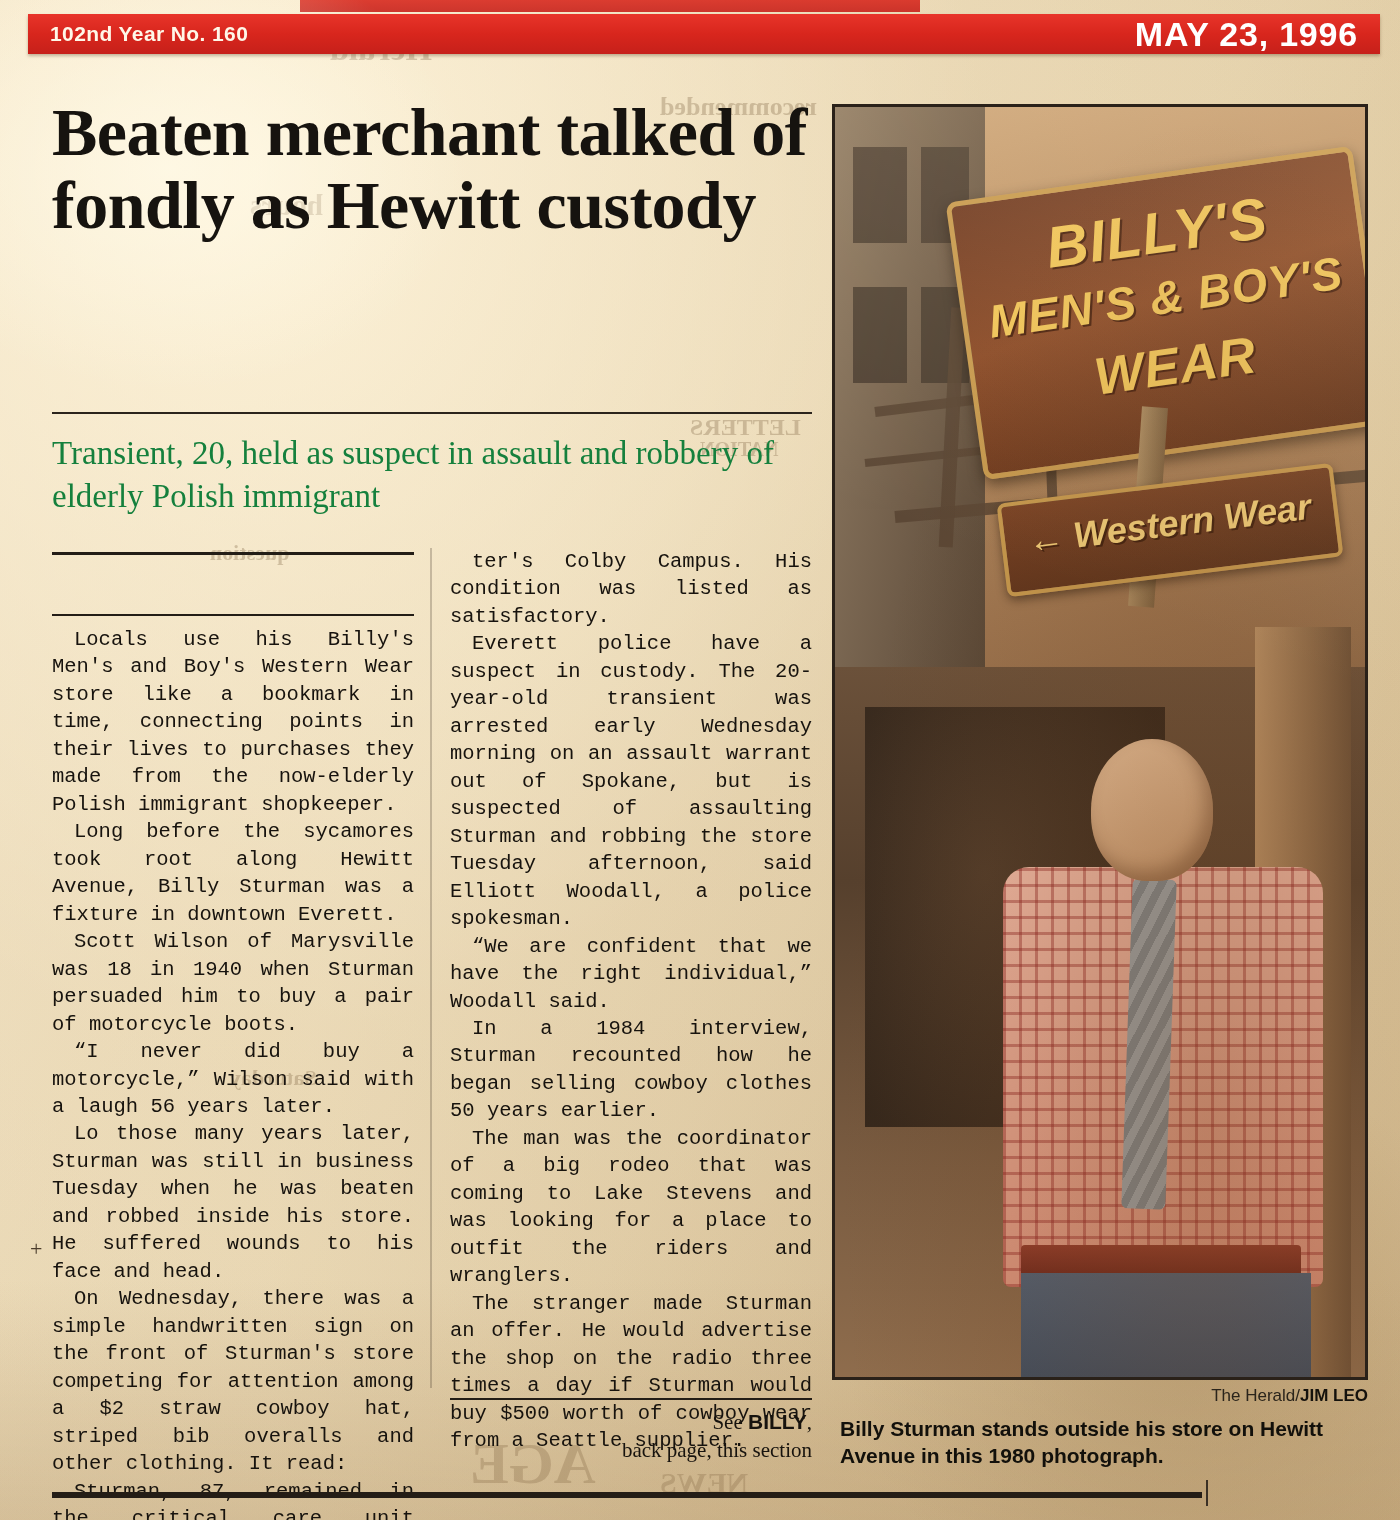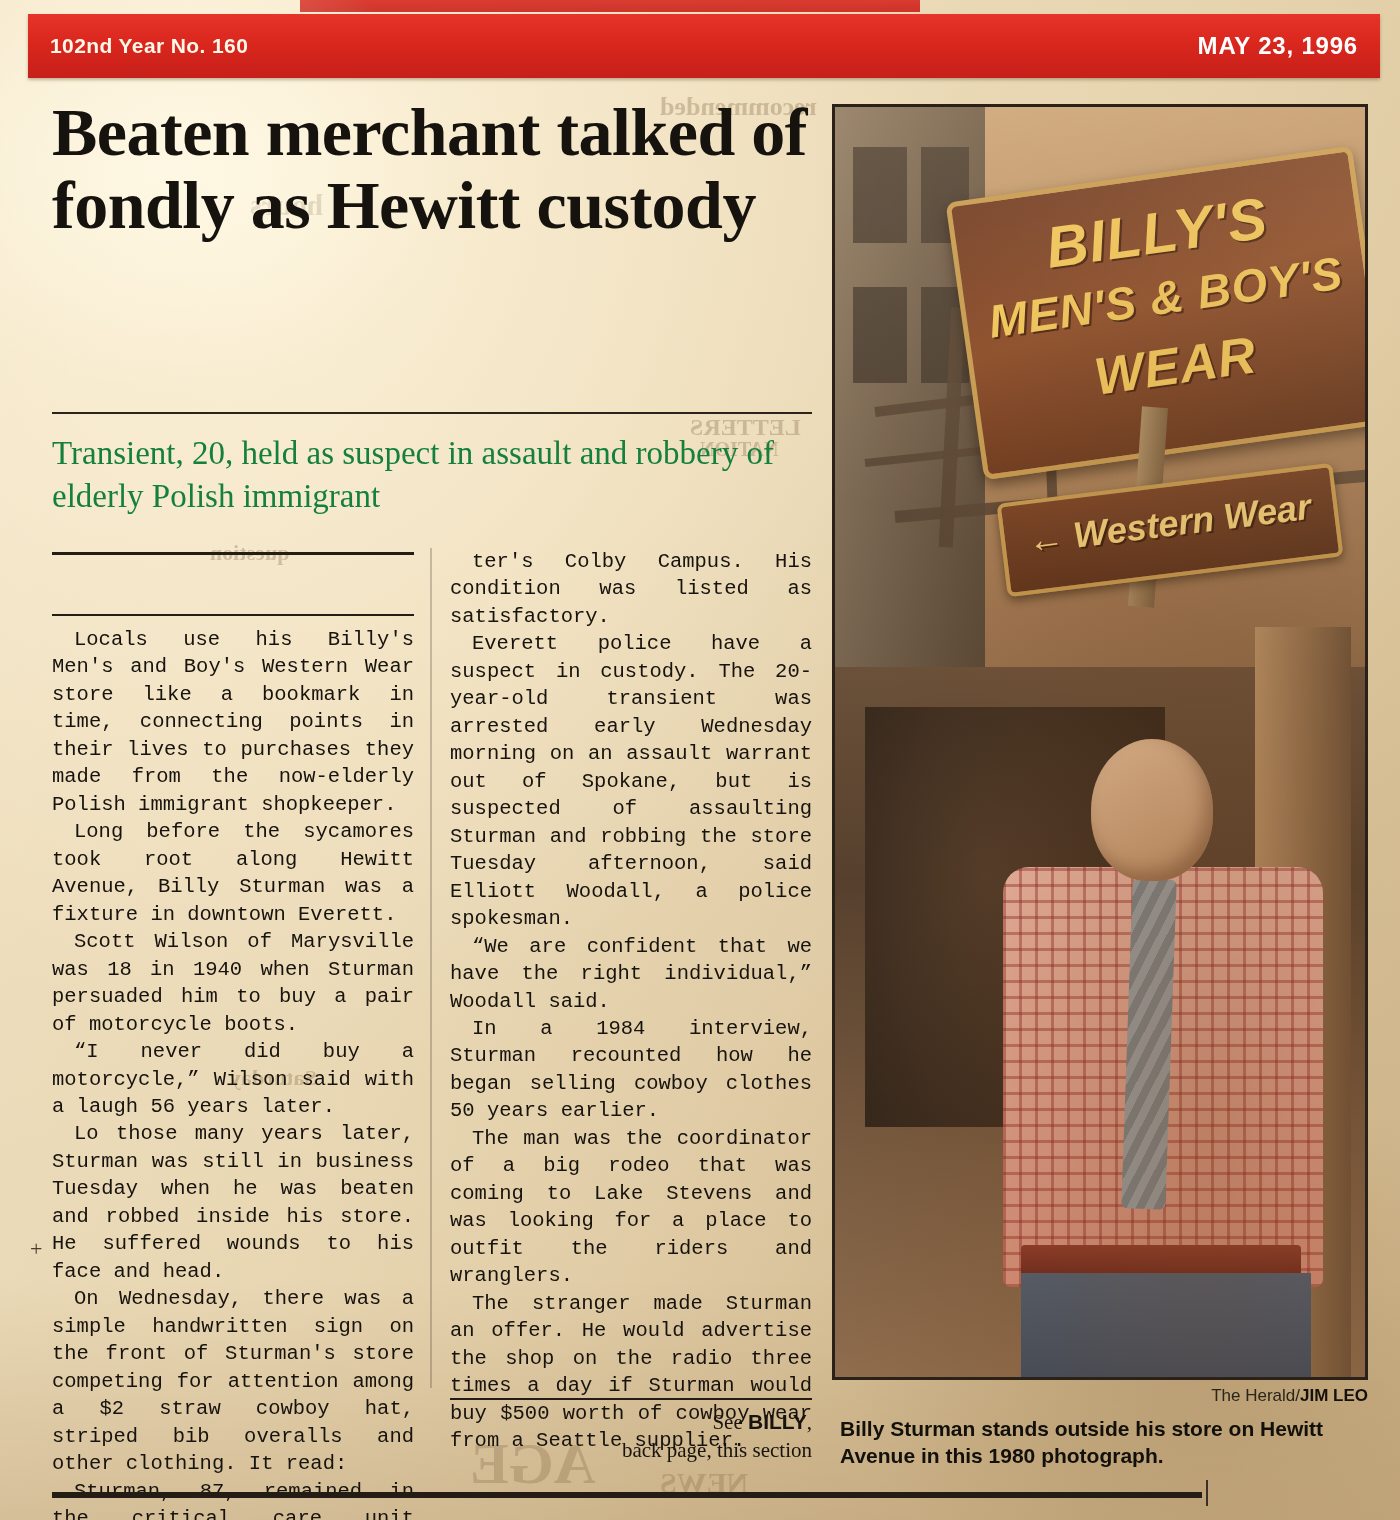--- a/index.html
+++ b/index.html
@@ -51,41 +51,41 @@
     transform: scaleX(-1);
     pointer-events: none;
     white-space: nowrap;
     user-select: none;
   }
 
   
   .masthead {
     position: absolute;
     left: 28px; top: 14px; right: 20px;
-    height: 64px;
+    height: 40px;
     background: linear-gradient(180deg, #e8342a 0%, #d8261d 50%, #c6201a 100%);
     display: flex;
     align-items: center;
     justify-content: space-between;
     padding: 0 22px;
     box-sizing: border-box;
     box-shadow: 0 2px 3px rgba(90,60,30,0.35);
   }
   .masthead .issue {
     color: #fff7e8;
     font-family: "Liberation Sans", sans-serif;
     font-weight: bold;
     font-size: 21px;
     letter-spacing: 0.4px;
   }
   .masthead .date {
     color: #ffffff;
     font-family: "Liberation Sans", sans-serif;
     font-weight: bold;
-    font-size: 24px;
+    font-size: 34px;
     letter-spacing: 0.8px;
   }
   .red-top-edge {
     position: absolute;
     left: 300px; top: 0; width: 620px; height: 12px;
     background: linear-gradient(180deg,#d8291f,#c8211a);
     opacity: 0.9;
   }
 
   

